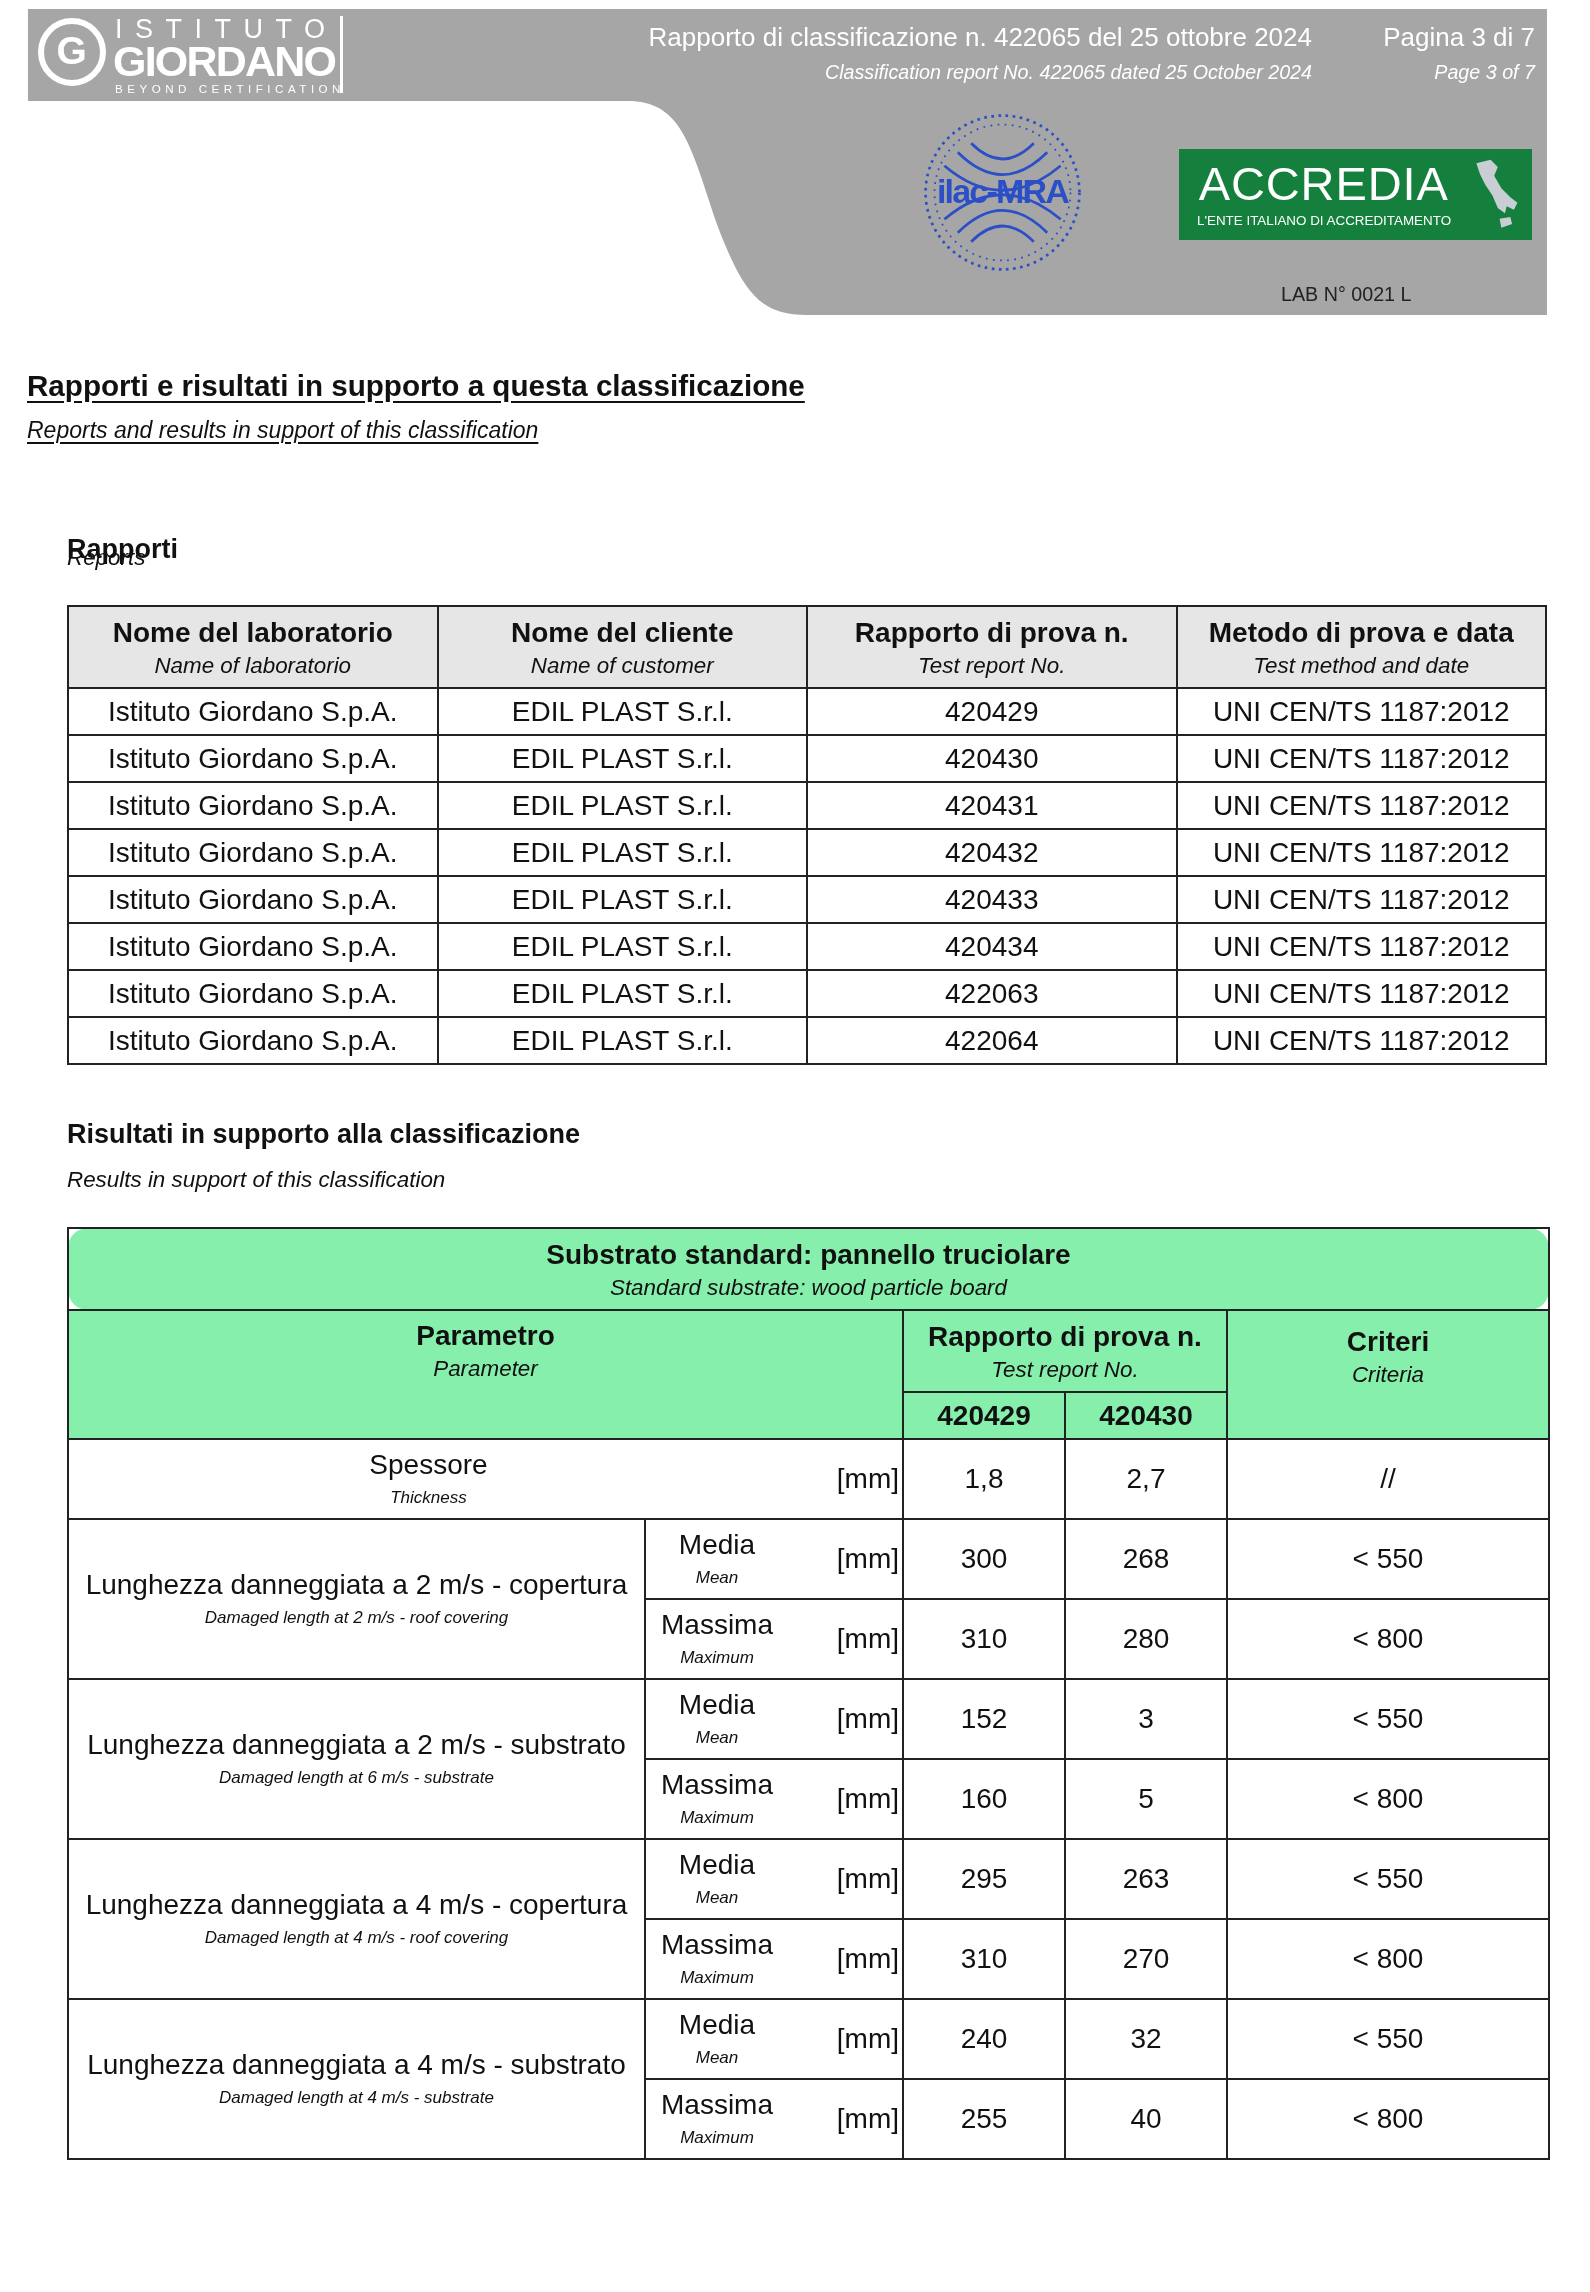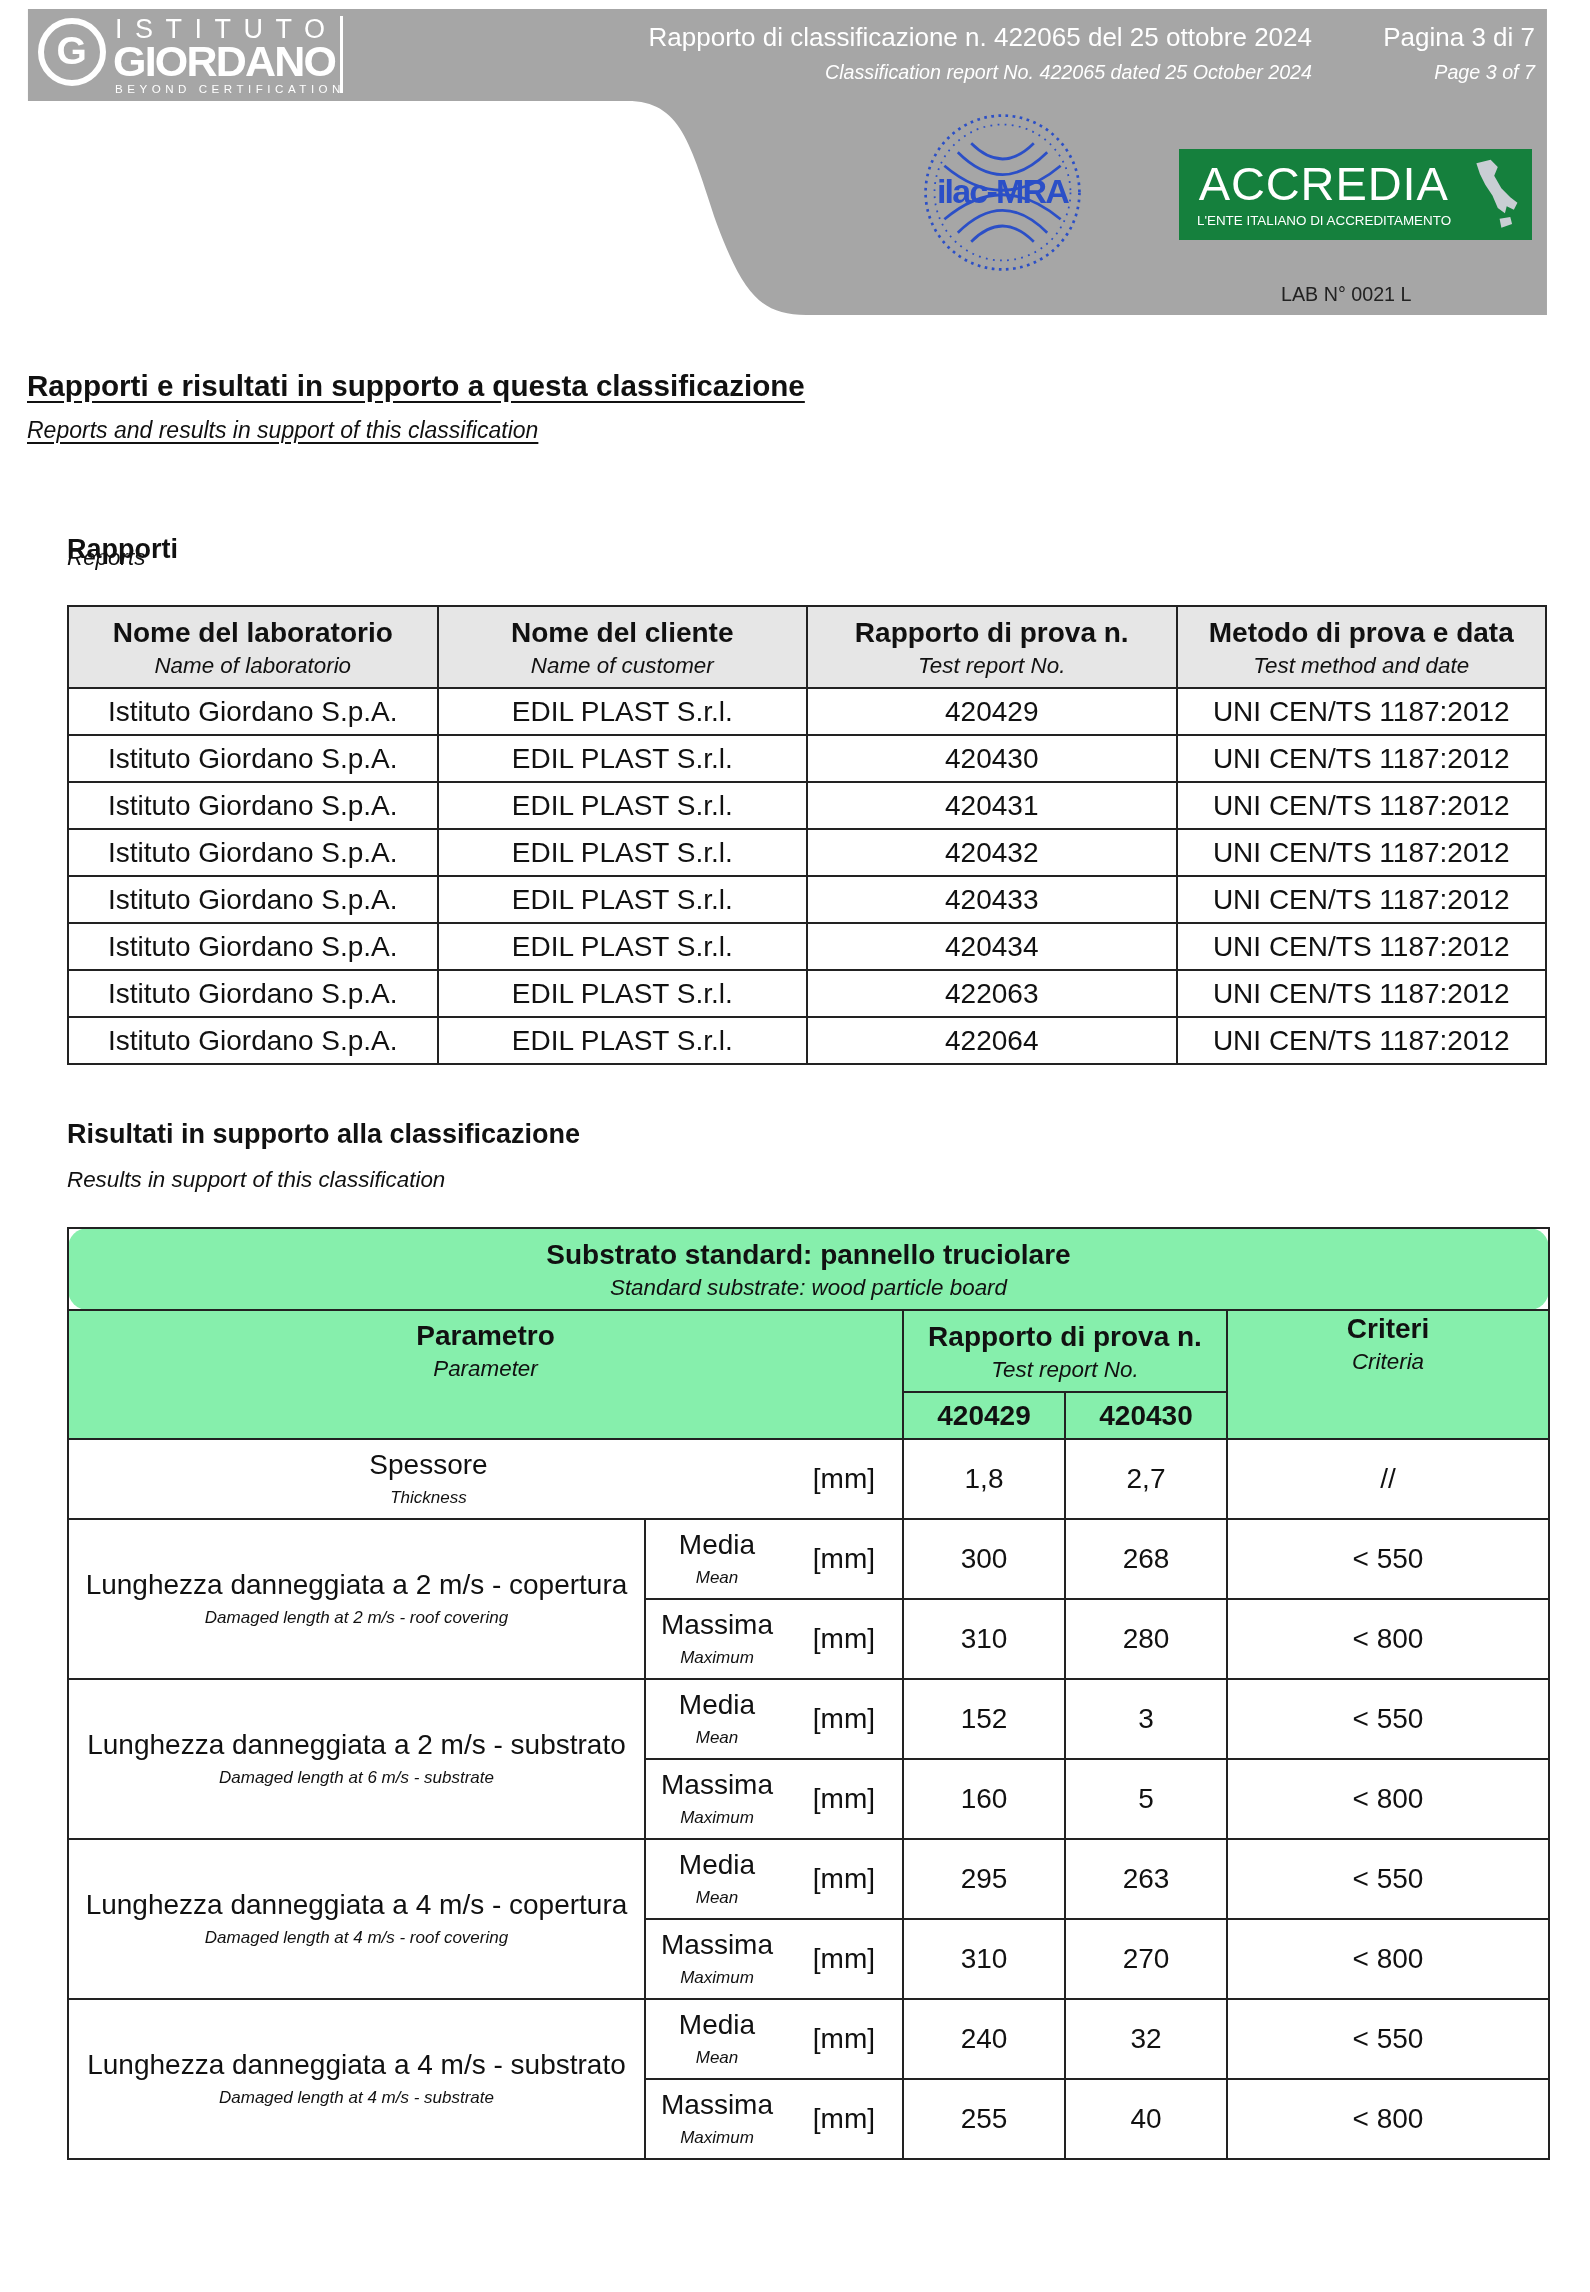--- a/index.html
+++ b/index.html
@@ -45,21 +45,21 @@
   .th-en { display:block; font-size:22.4px; font-style:italic; line-height:29px; }
 
   .t2 { left:67px; top:1227px; width:1480px; }
   .t2 .cap { height:80px; background:#86efac;border-radius:20px; }
   .t2 .hdr { background:#86efac;text-align:center; }
   .t2 .num-h { font-size:28px; font-weight:bold; height:45px; }
   .t2 td { font-size:28px; }
   .t2 .row { height:80px; }
   .p-it { display:block; font-size:28px; line-height:36px; }
   .p-en { display:block; font-size:17px; font-style:italic; line-height:29px; }
-  .unit { font-size:25px; text-align:right; padding-right:27px; }
+  .unit { font-size:25px; text-align:right; padding-right:3px; }
   .noright { border-right:none; }
   .noleft { border-left:none; }
 </style>
 </head>
 <body>
 
 <div>
   <svg class="hdr-svg" width="1591" height="331" viewBox="0 0 1776 370">
     <path d="M30 10 H1728 V352 H900 C850 352 830 330 800 250 C770 160 760 113 700 113 H30 Z" fill="#a6a6a6"></path>
   </svg>
@@ -205,21 +205,21 @@
   </tr>
   <tr>
     <td colspan="3" rowspan="2" class="hdr" style="vertical-align:top;padding-top:7.2px;">
       <span class="th-it">Parametro</span>
       <span class="th-en">Parameter</span>
     </td>
     <td colspan="2" class="hdr" style="height:80px;">
       <span class="th-it">Rapporto di prova n.</span>
       <span class="th-en">Test report No.</span>
     </td>
-    <td rowspan="2" class="hdr" style="vertical-align:top;padding-top:0;">
+    <td rowspan="2" class="hdr" style="vertical-align:top;padding-top:13px;">
       <span class="th-it">Criteri</span>
       <span class="th-en">Criteria</span>
     </td>
   </tr>
   <tr>
     <td class="hdr num-h">420429</td>
     <td class="hdr num-h">420430</td>
   </tr>
 
   <tr class="row">

